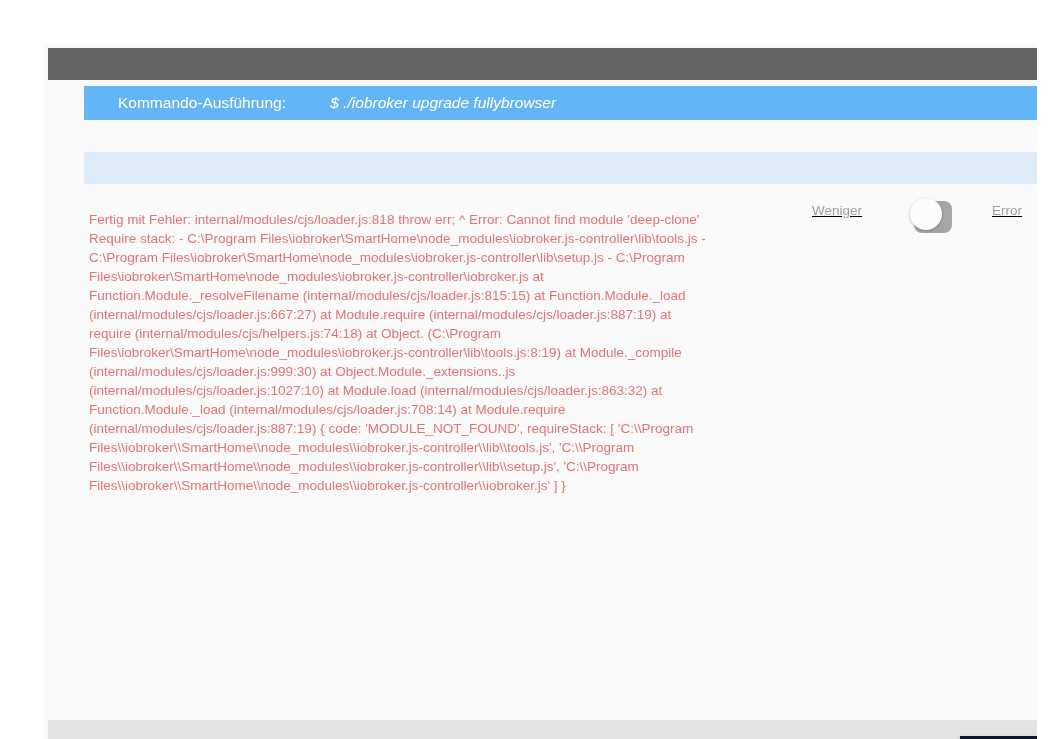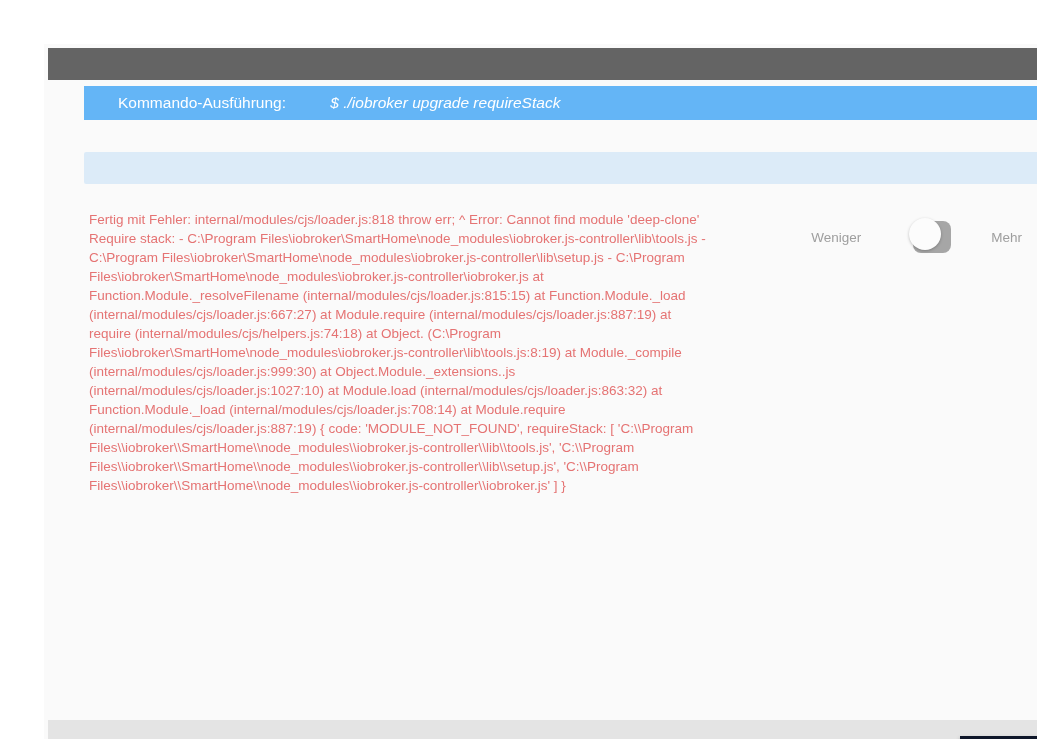--- a/index.html
+++ b/index.html
@@ -58,21 +58,23 @@
     line-height: 19px;
     white-space: pre-line;
     word-break: break-word;
   }
   .detail-toggle-row {
     position: absolute;
     top: 146px;
     right: 43px;
     height: 26px;
     display: flex;
+    align-items: center;
     gap: 20px;
+    text-decoration: underline;
   }
   .toggle-label {
     color: #9e9e9e;
     font-size: 13.5px;
   }
   .switch {
     position: relative;
     width: 42px;
     height: 22px;
     cursor: pointer;
@@ -141,21 +143,21 @@
 
 <div class="screen">
 
   <div class="top-strip"></div>
 
   <div class="right-strip">
     <div class="right-strip-thumb"></div>
   </div>
 
   <div class="header-bar">
-    <span>Kommando-Ausführung: </span><span class="cmd">$ ./iobroker upgrade requireStack</span>
+    <span>Kommando-Ausführung: </span><span class="cmd">$ ./iobroker upgrade fullybrowser</span>
   </div>
 
   <div class="progress-track"></div>
 
   <div class="log-output">Fertig mit Fehler: internal/modules/cjs/loader.js:818 throw err; ^ Error: Cannot find module 'deep-clone'
 Require stack: - C:\Program Files\iobroker\SmartHome\node_modules\iobroker.js-controller\lib\tools.js -
 C:\Program Files\iobroker\SmartHome\node_modules\iobroker.js-controller\lib\setup.js - C:\Program
 Files\iobroker\SmartHome\node_modules\iobroker.js-controller\iobroker.js at
 Function.Module._resolveFilename (internal/modules/cjs/loader.js:815:15) at Function.Module._load
 (internal/modules/cjs/loader.js:667:27) at Module.require (internal/modules/cjs/loader.js:887:19) at
@@ -168,21 +170,21 @@
 Files\\iobroker\\SmartHome\\node_modules\\iobroker.js-controller\\lib\\tools.js', 'C:\\Program
 Files\\iobroker\\SmartHome\\node_modules\\iobroker.js-controller\\lib\\setup.js', 'C:\\Program
 Files\\iobroker\\SmartHome\\node_modules\\iobroker.js-controller\\iobroker.js' ] }</div>
 
   <div class="detail-toggle-row">
     <span class="toggle-label">Weniger</span>
     <span class="switch">
       <span class="switch-track"></span>
       <span class="switch-knob"></span>
     </span>
-    <span class="toggle-label">Mehr</span>
+    <span class="toggle-label">Error</span>
   </div>
 
   <div class="footer-divider"></div>
 
   <div class="footer-checkbox-group">
     <span class="checkbox">✓</span>
     <span class="checkbox-label">Schließen wenn fertig</span>
   </div>
 
   <button class="close-button">SCHLIESSEN</button>

